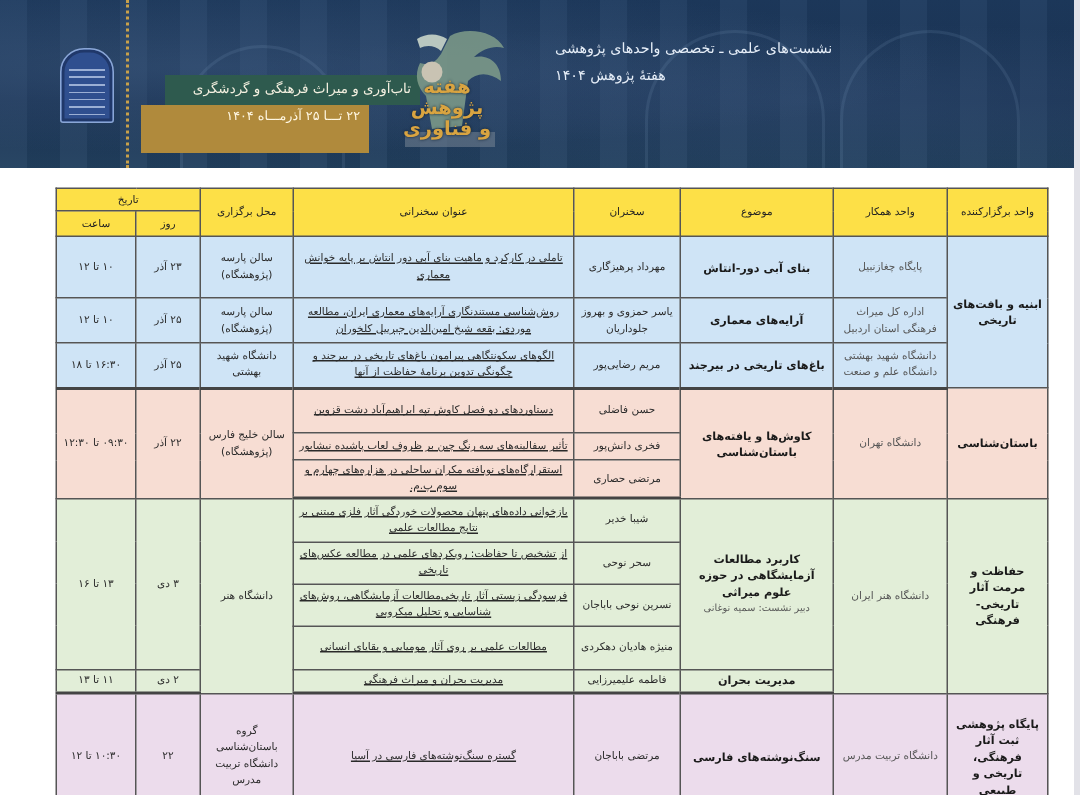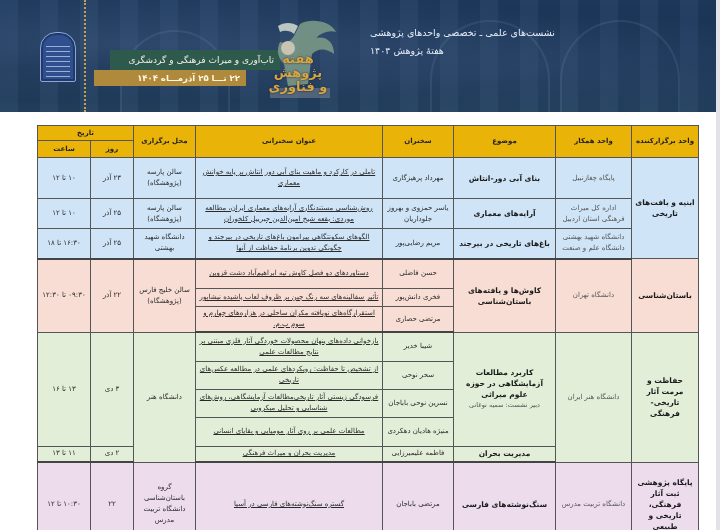--- a/index.html
+++ b/index.html
@@ -27,23 +27,23 @@
     content: ""; position: absolute; left: 5px; top: 10px; width: 24px; height: 34px;
     background: repeating-linear-gradient(0deg, #c9d8f2 0 1px, transparent 1px 5px);
     opacity: 0.7;
   }
   .event-title-box {
     position: absolute; left: 94px; top: 50px; width: 170px; height: 20px;
     background: #2e5a4e; color: #f4f0e0; font-size: 9px; text-align: right;
     padding: 4px 6px 0 0; direction: rtl; line-height: 12px; margin-left: 16px;
   }
   .event-date-box {
-    position: absolute; left: 94px; top: 70px; width: 152px; height: 16px;
+    position: absolute; left: 94px; top: 70px; width: 152px; height: 32px;
     background: #b08a3c; color: #fff7e2; font-size: 8.5px; text-align: right;
-    padding: 2px 6px 0 0; direction: rtl; line-height: 12px; font-weight: bold;
+    padding: 2px 6px 0 0; direction: rtl; line-height: 12px; font-weight: normal;
   }
   .logo-emblem {
     position: absolute; left: 250px; top: 14px; width: 92px; height: 88px;
   }
   .logo-text {
     position: absolute; left: 268px; top: 52px; width: 60px; color: #d9a441;
     font-size: 13px; font-weight: bold; line-height: 14px; text-align: center; direction: rtl;
     text-shadow: 0 0 2px #102030;
   }
   .header-text {
@@ -59,21 +59,21 @@
   
   .schedule {
     position: absolute; left: 37px; top: 125px; width: 661px; height: 401px;
     direction: rtl; border-collapse: collapse; table-layout: fixed;
     font-size: 7px; color: #2a2a2a;
   }
   .schedule td, .schedule th {
     border: 1px solid #555555; text-align: center; vertical-align: middle;
     padding: 1px 3px; line-height: 11px; font-weight: normal;
   }
-  .schedule th { background: #eab308; font-weight: bold; font-size: 7px; color: #222; }
+  .schedule th { background: #fde047; font-weight: normal; font-size: 7px; color: #222; }
   .schedule .bold { font-weight: bold; font-size: 7.5px; color: #1a1a1a; margin-top: 32px; }
   .schedule .muted { color: #555; }
   .schedule .title-cell { text-align: center; text-decoration: underline; }
   .blue td { background: #cfe4f6; }
   .peach td { background: #f7ddd3; }
   .green td { background: #e2eed8; }
   .purple td { background: #ecdcec; }
   .thick-bottom td { border-bottom: 2px solid #444; }
   .sub-note { font-weight: normal; color: #555; font-size: 6.5px; display: block; }
 </style>

